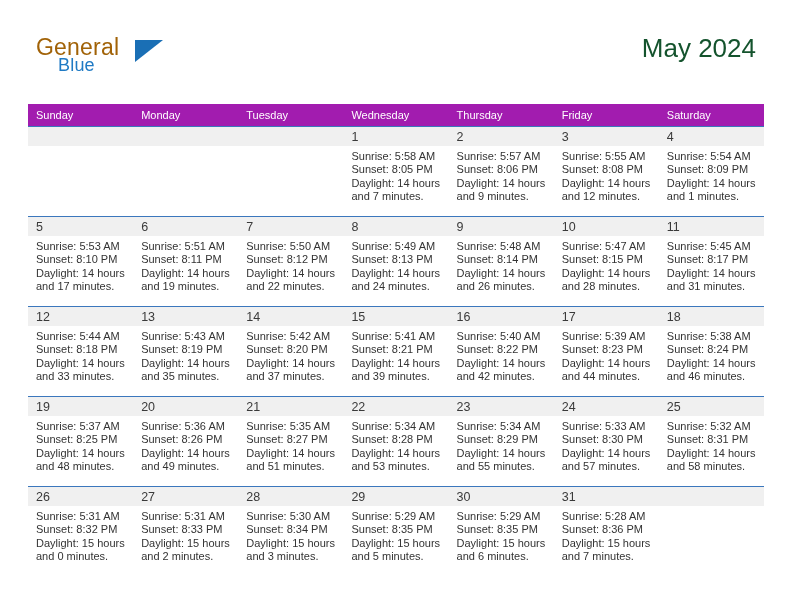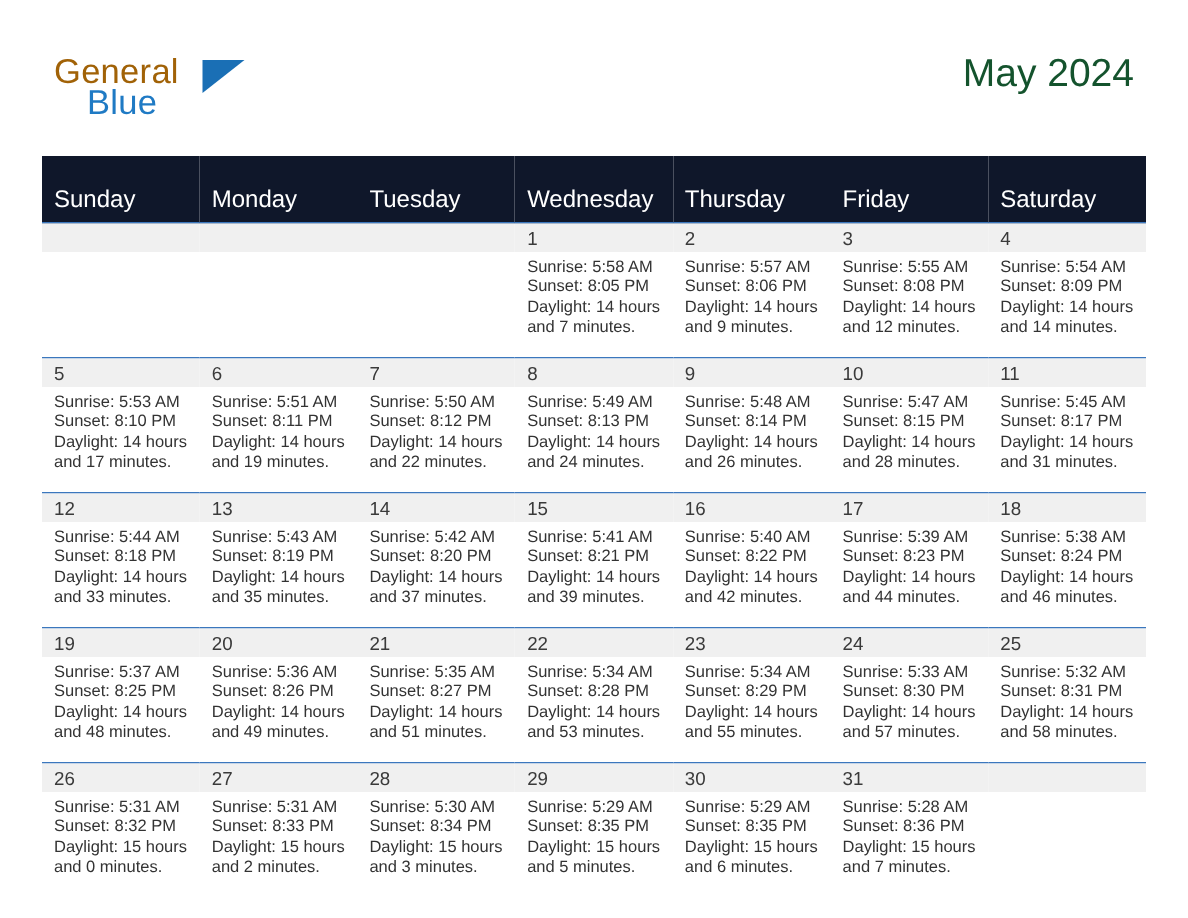--- a/index.html
+++ b/index.html
@@ -42,21 +42,21 @@
     top: 0;
     font-size: 23px;
     letter-spacing: 0.2px;
     color: #a16207;
     font-family: "Liberation Sans", sans-serif;
   }
   .logo-blue {
     position: absolute;
     left: 22px;
     top: 21px;
-    font-size: 23px;
+    font-size: 18px;
     letter-spacing: 0.2px;
     color: #1f7ac4;
     font-family: "Liberation Sans", sans-serif;
   }
   .logo-tri {
     position: absolute;
     left: 99px;
     top: 6px;
     width: 0;
     height: 0;
@@ -90,26 +90,26 @@
     left: 28px;
     top: 104px;
     width: 736px;
   }
   table.cal {
     width: 736px;
     border-collapse: collapse;
     table-layout: fixed;
   }
   table.cal th {
-    background: #0f172a;
+    background: #a21caf;
     color: #ffffff;
-    font-size: 16px;
+    font-size: 11px;
     font-weight: normal;
     text-align: left;
-    padding: 21px 0 5px 8px;
+    padding: 5px 0 5px 8px;
     height: 18px;
     box-sizing: border-box;
   }
   table.cal td {
     vertical-align: top;
     padding: 0;
     border-top: 1px solid #3b77bd;
     height: 89px;
     box-sizing: border-box;
   }
@@ -219,21 +219,21 @@
                 </div>
               </div>
             </td>
             <td>
               <div class="cell">
                 <div class="daynum">4</div>
                 <div class="details">
                   <div>Sunrise: 5:54 AM</div>
                   <div>Sunset: 8:09 PM</div>
                   <div>Daylight: 14 hours</div>
-                  <div>and 14 minutes.</div>
+                  <div>and 1 minutes.</div>
                 </div>
               </div>
             </td>
           </tr>
           <tr class="week">
             <td>
               <div class="cell">
                 <div class="daynum">5</div>
                 <div class="details">
                   <div>Sunrise: 5:53 AM</div>

